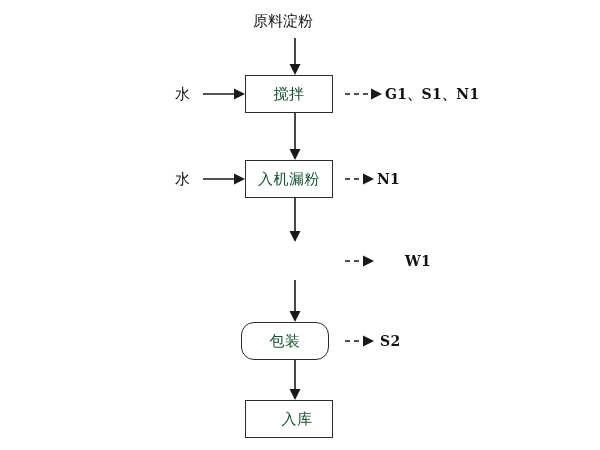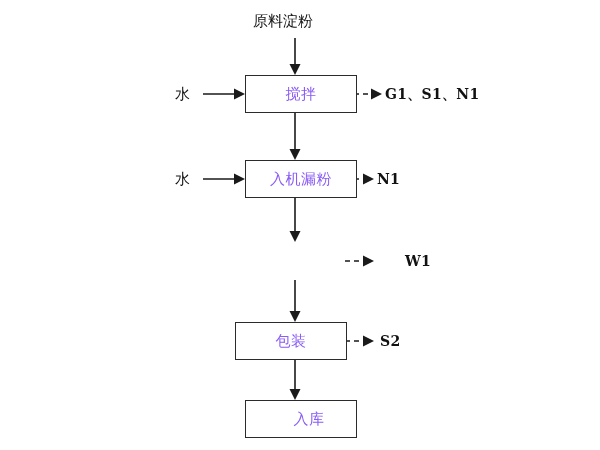--- a/index.html
+++ b/index.html
@@ -20,32 +20,32 @@
     position: absolute;
     left: 0; top: 0;
     width: 600px;
     height: 450px;
     text-align: right;
   }
 
   
   .node {
     position: absolute;
-    width: 112px;
+    width: 88px;
     height: 38px;
     box-sizing: border-box;
     border: 1.3px solid #2b2b2b;
     background: #ffffff;
     display: flex;
     align-items: center;
     justify-content: center;
     font-size: 15px;
     line-height: 1;
     letter-spacing: 0.5px;
-    color: #8b5cf6;
+    color: #14532d;
   }
 
   
   .label {
     position: absolute;
     font-size: 15px;
     line-height: 1;
     white-space: nowrap;
     color: #111111;
   }
@@ -142,21 +142,21 @@
     </g>
   </svg>
 
   <div class="label" style="left:253px; top:14px;">原料淀粉</div>
 
   <div class="node" style="left:245px; top:75px;">搅拌</div>
 
   <div class="node" style="left:245px; top:160px;">入机漏粉</div>
 
 
-  <div class="node" style="left:235px; top:322px;">包装</div>
+  <div class="node" style="left:241px; top:322px;border-radius:13px;">包装</div>
 
   <div class="node" style="left:245px; top:400px;padding-left:16px;">入库</div>
 
   <div class="label" style="left:175px; top:87px;">水</div>
 
   <div class="label" style="left:175px; top:172px;">水</div>
 
   <div class="label label-latin" style="left:385px; top:87px;">G1、S1、N1</div>
 
   <div class="label label-latin" style="left:377px; top:172px;">N1</div>

